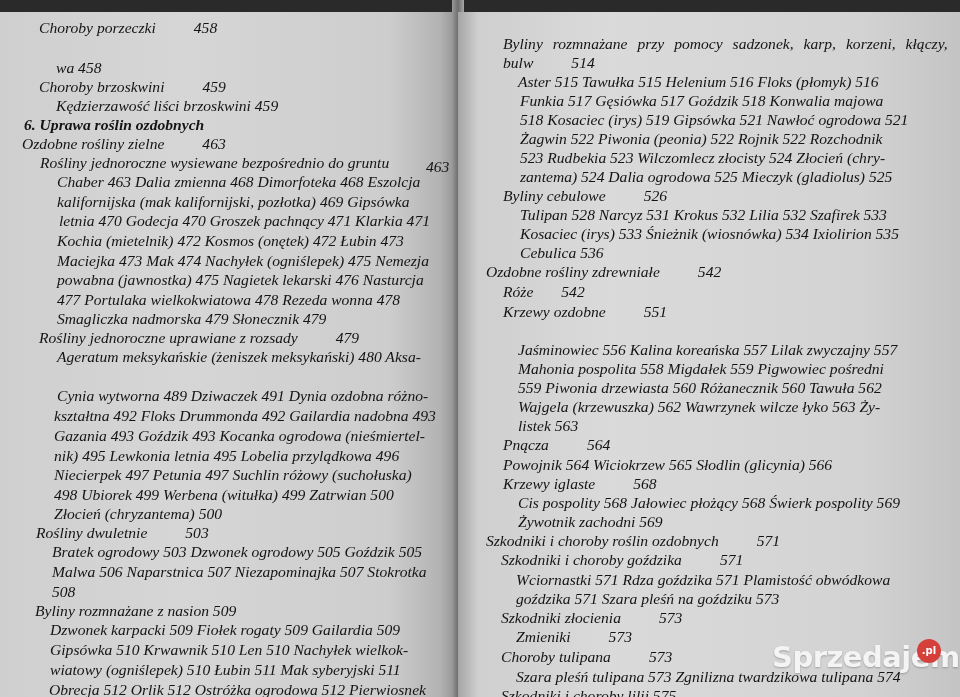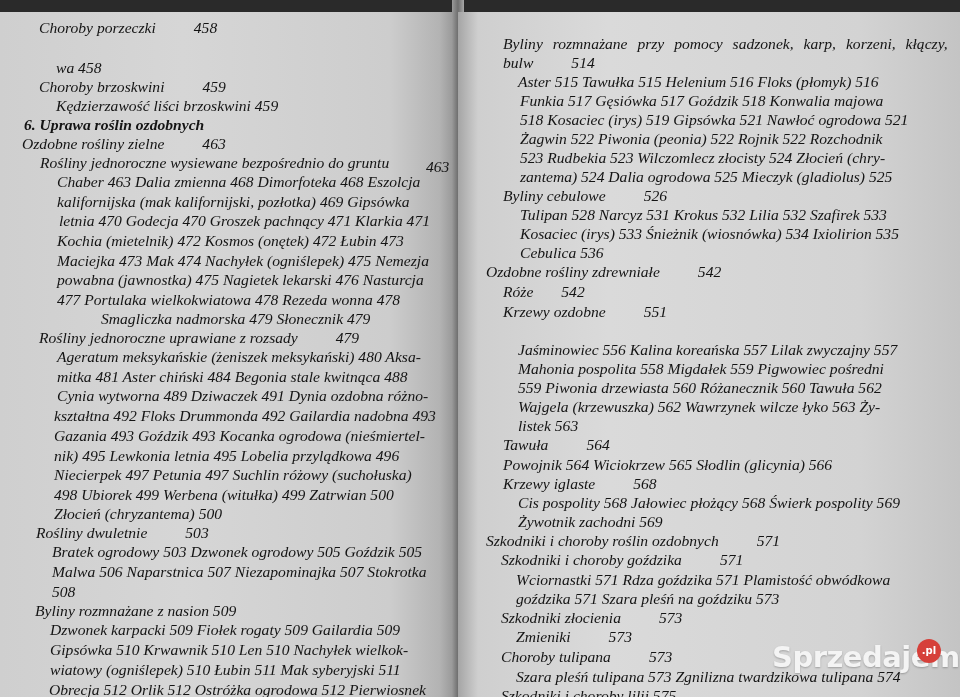--- a/index.html
+++ b/index.html
@@ -55,24 +55,23 @@
   <div class="line" style="left:22px;top:122px;"><span>Ozdobne rośliny zielne</span><span class="pg">463</span></div>
   <div class="line" style="left:40px;top:141px;"><span>Rośliny jednoroczne wysiewane bezpośrednio do gruntu</span></div>
   <div class="line" style="left:426px;top:145px;">463</div>
   <div class="line" style="left:57px;top:160px;">Chaber 463 Dalia zmienna 468 Dimorfoteka 468 Eszolcja</div>
   <div class="line" style="left:57px;top:180px;">kalifornijska (mak kalifornijski, pozłotka) 469 Gipsówka</div>
   <div class="line" style="left:59px;top:199px;">letnia 470 Godecja 470 Groszek pachnący 471 Klarkia 471</div>
   <div class="line" style="left:57px;top:219px;">Kochia (mietelnik) 472 Kosmos (onętek) 472 Łubin 473</div>
   <div class="line" style="left:57px;top:239px;">Maciejka 473 Mak 474 Nachyłek (ogniślepek) 475 Nemezja</div>
   <div class="line" style="left:57px;top:258px;">powabna (jawnostka) 475 Nagietek lekarski 476 Nasturcja</div>
   <div class="line" style="left:57px;top:278px;">477 Portulaka wielkokwiatowa 478 Rezeda wonna 478</div>
-  <div class="line" style="left:57px;top:297px;margin-left:44px;">Smagliczka nadmorska 479 Słonecznik 479</div>
+  <div class="line" style="left:57px;top:297px;">Smagliczka nadmorska 479 Słonecznik 479</div>
   <div class="line" style="left:39px;top:316px;"><span>Rośliny jednoroczne uprawiane z rozsady</span><span class="pg">479</span></div>
   <div class="line" style="left:57px;top:335px;">Ageratum meksykańskie (żeniszek meksykański) 480 Aksa-</div>
-  <div class="line" style="left:57px;top:355px;">mitka 481 Aster chiński 484 Begonia stale kwitnąca 488</div>
   <div class="line" style="left:57px;top:374px;">Cynia wytworna 489 Dziwaczek 491 Dynia ozdobna różno-</div>
   <div class="line" style="left:54px;top:394px;">kształtna 492 Floks Drummonda 492 Gailardia nadobna 493</div>
   <div class="line" style="left:54px;top:414px;">Gazania 493 Goździk 493 Kocanka ogrodowa (nieśmiertel-</div>
   <div class="line" style="left:54px;top:434px;">nik) 495 Lewkonia letnia 495 Lobelia przylądkowa 496</div>
   <div class="line" style="left:54px;top:453px;">Niecierpek 497 Petunia 497 Suchlin różowy (suchołuska)</div>
   <div class="line" style="left:54px;top:473px;">498 Ubiorek 499 Werbena (witułka) 499 Zatrwian 500</div>
   <div class="line" style="left:54px;top:492px;text-align:right;">Złocień (chryzantema) 500</div>
   <div class="line" style="left:36px;top:511px;"><span>Rośliny dwuletnie</span><span class="pg">503</span></div>
   <div class="line" style="left:52px;top:530px;">Bratek ogrodowy 503 Dzwonek ogrodowy 505 Goździk 505</div>
   <div class="line" style="left:52px;top:550px;">Malwa 506 Naparstnica 507 Niezapominajka 507 Stokrotka</div>
@@ -101,21 +100,21 @@
   <div class="line" style="left:62px;top:212px;">Kosaciec (irys) 533 Śnieżnik (wiosnówka) 534 Ixiolirion 535</div>
   <div class="line" style="left:62px;top:231px;">Cebulica 536</div>
   <div class="line" style="left:28px;top:250px;"><span>Ozdobne rośliny zdrewniałe</span><span class="pg">542</span></div>
   <div class="line" style="left:45px;top:270px;"><span>Róże</span><span class="pg" style="margin-left:28px">542</span></div>
   <div class="line" style="left:45px;top:290px;"><span>Krzewy ozdobne</span><span class="pg">551</span></div>
   <div class="line" style="left:60px;top:328px;">Jaśminowiec 556 Kalina koreańska 557 Lilak zwyczajny 557</div>
   <div class="line" style="left:60px;top:347px;">Mahonia pospolita 558 Migdałek 559 Pigwowiec pośredni</div>
   <div class="line" style="left:60px;top:366px;">559 Piwonia drzewiasta 560 Różanecznik 560 Tawuła 562</div>
   <div class="line" style="left:60px;top:385px;">Wajgela (krzewuszka) 562 Wawrzynek wilcze łyko 563 Ży-</div>
   <div class="line" style="left:60px;top:404px;">listek 563</div>
-  <div class="line" style="left:45px;top:423px;"><span>Tawuła</span><span class="pg">564</span></div>
+  <div class="line" style="left:45px;top:423px;"><span>Pnącza</span><span class="pg">564</span></div>
   <div class="line" style="left:45px;top:443px;">Powojnik 564 Wiciokrzew 565 Słodlin (glicynia) 566</div>
   <div class="line" style="left:45px;top:462px;"><span>Krzewy iglaste</span><span class="pg">568</span></div>
   <div class="line" style="left:60px;top:481px;">Cis pospolity 568 Jałowiec płożący 568 Świerk pospolity 569</div>
   <div class="line" style="left:60px;top:500px;">Żywotnik zachodni 569</div>
   <div class="line" style="left:28px;top:519px;"><span>Szkodniki i choroby roślin ozdobnych</span><span class="pg">571</span></div>
   <div class="line" style="left:43px;top:538px;"><span>Szkodniki i choroby goździka</span><span class="pg">571</span></div>
   <div class="line" style="left:58px;top:558px;">Wciornastki 571 Rdza goździka 571 Plamistość obwódkowa</div>
   <div class="line" style="left:58px;top:577px;">goździka 571 Szara pleśń na goździku 573</div>
   <div class="line" style="left:43px;top:596px;"><span>Szkodniki złocienia</span><span class="pg">573</span></div>
   <div class="line" style="left:58px;top:615px;"><span>Zmieniki</span><span class="pg">573</span></div>

